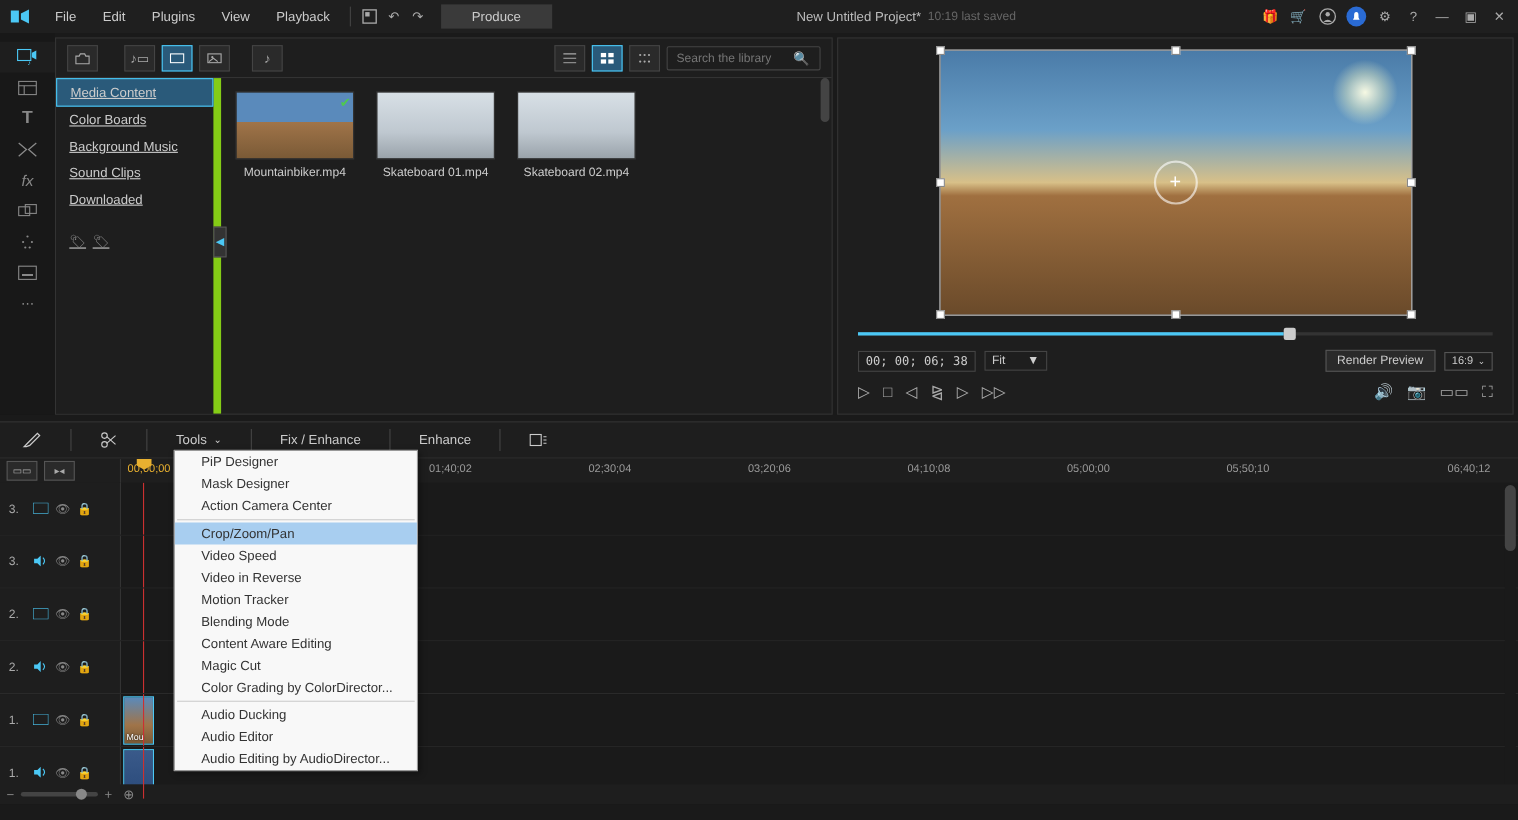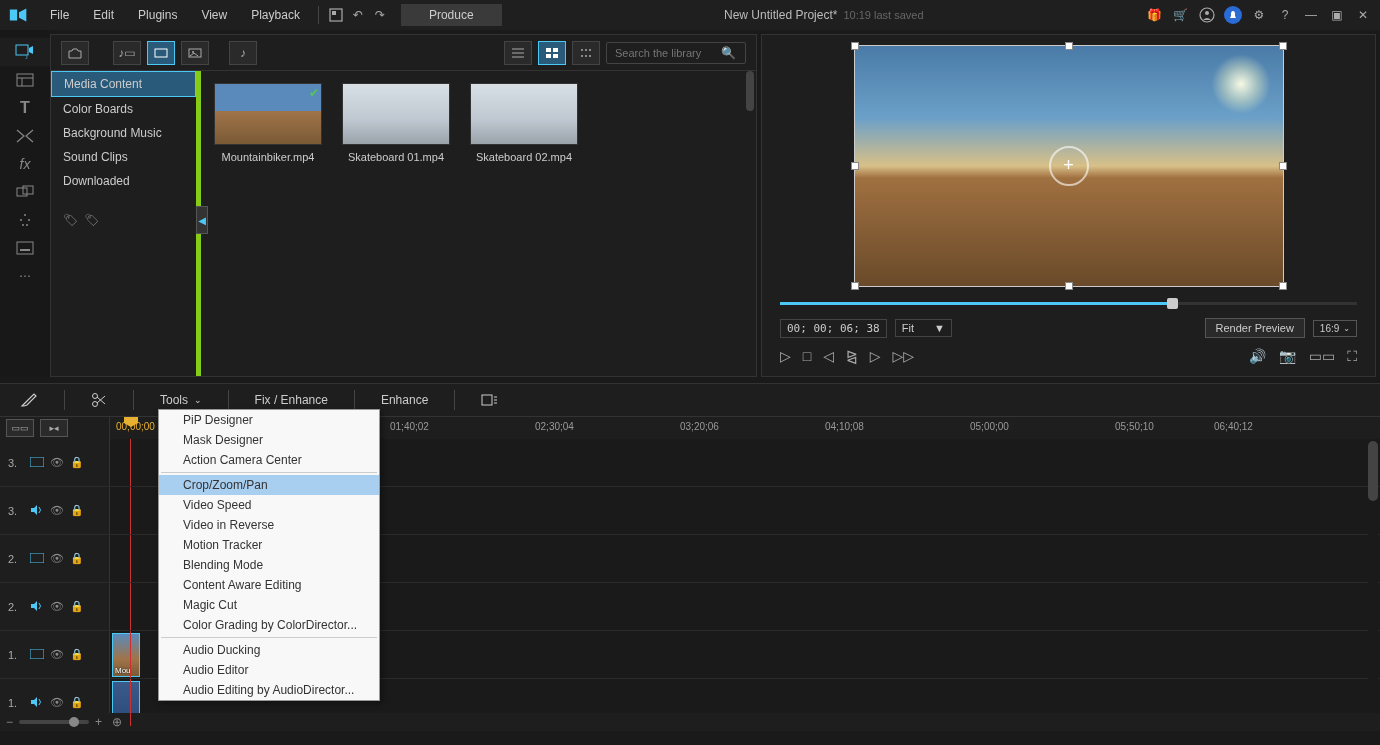--- a/index.html
+++ b/index.html
@@ -26,21 +26,21 @@
 .rail-icon.active { color: #4bc8f5; background: #1e1e1e; }
 
 
 .library-panel { width: 707px; background: #1e1e1e; display: flex; flex-direction: column; border: 1px solid #333; margin: 4px 4px 0 0; }
 .lib-toolbar { height: 36px; display: flex; align-items: center; padding: 0 10px; gap: 6px; border-bottom: 1px solid #333; }
 .lib-tb-btn { width: 28px; height: 24px; border: 1px solid #444; background: #2a2a2a; display: flex; align-items: center; justify-content: center; color: #aaa; cursor: pointer; }
 .lib-tb-btn.active { background: #2a5a7a; border-color: #4bc8f5; }
 .lib-search { flex: 0 0 140px; margin-left: auto; display: flex; align-items: center; border: 1px solid #444; padding: 3px 8px; border-radius: 2px; gap: 6px; }
 .lib-search input { background: transparent; border: none; color: #ccc; outline: none; width: 100px; font-size: 11px; }
 .lib-body { flex: 1; display: flex; }
-.lib-sidebar { width: 150px; background: #1e1e1e; border-right: 5px solid #84cc16; position: relative; }
+.lib-sidebar { width: 150px; background: #1e1e1e; border-right: 7px solid #84cc16; position: relative; text-decoration: underline; }
 .lib-cat { padding: 5px 12px; color: #ccc; font-size: 12px; cursor: pointer; }
 .lib-cat.active { background: #2a5a7a; border: 1px solid #4bc8f5; }
 .lib-tags { display: flex; gap: 6px; padding: 8px 12px; margin-top: 12px; }
 .lib-collapse { position: absolute; right: -12px; top: 135px; width: 12px; height: 28px; background: #333; border: 1px solid #555; display: flex; align-items: center; justify-content: center; color: #4bc8f5; cursor: pointer; font-size: 10px; }
 .lib-content { flex: 1; padding: 12px; display: flex; gap: 18px; position: relative; align-items: flex-start; }
 .lib-content-scroll { position: absolute; right: 2px; top: 0; width: 8px; height: 100%; }
 .lib-scroll-thumb { position: absolute; top: 0; width: 8px; height: 40px; background: #444; border-radius: 4px; }
 .media-item { width: 110px; display: flex; flex-direction: column; gap: 6px; align-items: center; }
 .media-thumb { width: 108px; height: 62px; background: linear-gradient(to bottom, #5a8abb 0%, #5a8abb 45%, #a07449 45%, #7a5a36 100%); position: relative; border: 1px solid #333; }
 .media-thumb.skate { background: linear-gradient(to bottom, #d8e0e6 0%, #bfc8d0 60%, #9aa3aa 100%); }
@@ -391,21 +391,21 @@
       <div class="tl-playhead-marker">
           <div class="tl-playhead-head"></div>
         </div>
       <span class="tl-ruler-tick" style="left:6px;color:#e8b030;">00;00;00</span>
       <span class="tl-ruler-tick" style="left:280px;">01;40;02</span>
       <span class="tl-ruler-tick" style="left:425px;">02;30;04</span>
       <span class="tl-ruler-tick" style="left:570px;">03;20;06</span>
       <span class="tl-ruler-tick" style="left:715px;">04;10;08</span>
       <span class="tl-ruler-tick" style="left:860px;">05;00;00</span>
       <span class="tl-ruler-tick" style="left:1005px;">05;50;10</span>
-      <span class="tl-ruler-tick" style="left:1104px;">06;40;12</span>
+      <span class="tl-ruler-tick" style="left:1206px;">06;40;12</span>
     </div>
   </div>
 
   <div id="tracks-container">
       <div class="tl-track-row">
         <div class="tl-track-label">
           <span class="tnum">3.</span>
           <span class="ticon"><svg width="14" height="10" viewBox="0 0 14 10">
               <rect x="0" y="0" width="14" height="10" fill="none" stroke="#4bc8f5"></rect>
             </svg></span>

